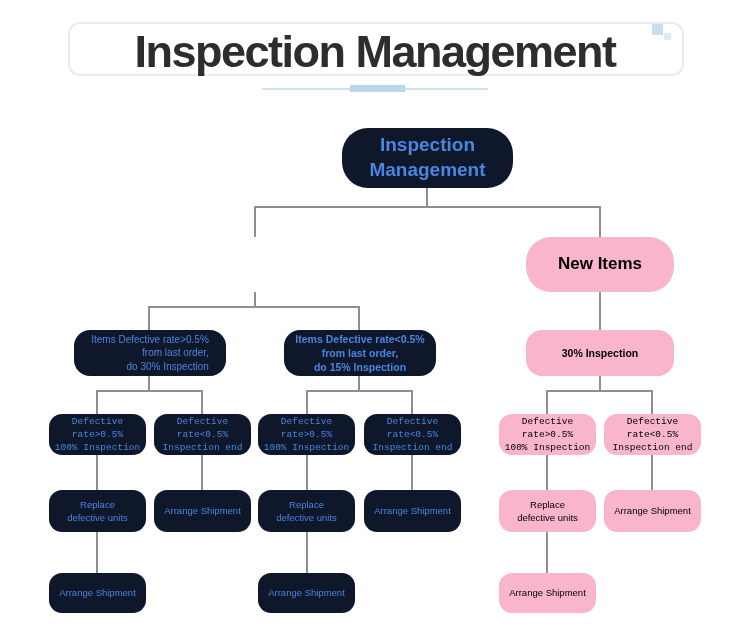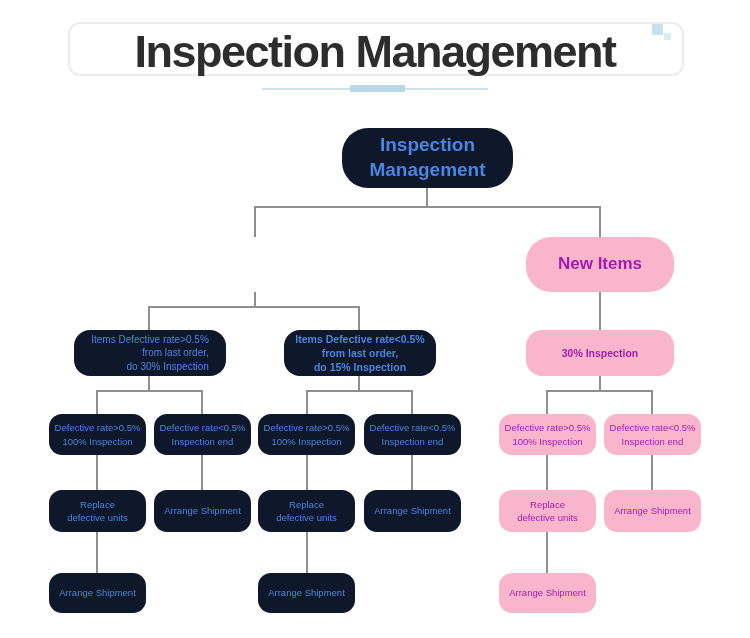--- a/index.html
+++ b/index.html
@@ -20,33 +20,33 @@
   }
   .underline-thin{position:absolute;left:262px;top:88px;width:226px;height:2px;background:#cfe3ed;}
   .underline-thick{position:absolute;left:350px;top:85px;width:55px;height:7px;background:#b9d8e7;}
 
   
   .node{
     position:absolute;display:flex;align-items:center;justify-content:center;
     text-align:center;white-space:pre-line;box-sizing:border-box;
     background:#0f172a;color:#4a86e0;line-height:1.35;
   }
-  .pink{background:#f9b5cb;color:#a21caf;}
+  .pink{background:#f9b5cb;color:#000000;}
   .bold{font-weight:bold;}
 
   .n-root{left:342px;top:128px;width:171px;height:60px;border-radius:26px;font-size:19px;line-height:1.3;}
   .n-repeat{left:180px;top:237px;width:150px;height:55px;border-radius:25px;font-size:17px;}
   .n-new{left:526px;top:237px;width:148px;height:55px;border-radius:25px;font-size:17px;}
 
   .n-rhigh{left:74px;top:330px;width:152px;height:46px;border-radius:16px;font-size:10px;text-align:right;}
   .n-rlow{left:284px;top:330px;width:152px;height:46px;border-radius:16px;font-size:10.5px;font-weight:bold;}
   .n-ninsp{left:526px;top:330px;width:148px;height:46px;border-radius:16px;font-size:10.5px;font-weight:bold;}
 
   .sm{width:97px;border-radius:13px;font-size:9.5px;line-height:1.4;}
-  .lvl3{top:414px;height:41px;}
+  .lvl3{top:414px;height:41px;font-family:Liberation Mono, monospace;}
   .lvl4{top:490px;height:42px;}
   .lvl5{top:573px;height:40px;}
   .c1{left:49px;} .c2{left:154px;} .c3{left:258px;} .c4{left:364px;} .c5{left:499px;} .c6{left:604px;}
 
   
   .line{position:absolute;background:#8f8f8f;}
   .v{width:2px;} .h{height:2px;}
 </style>
 </head>
 <body>

